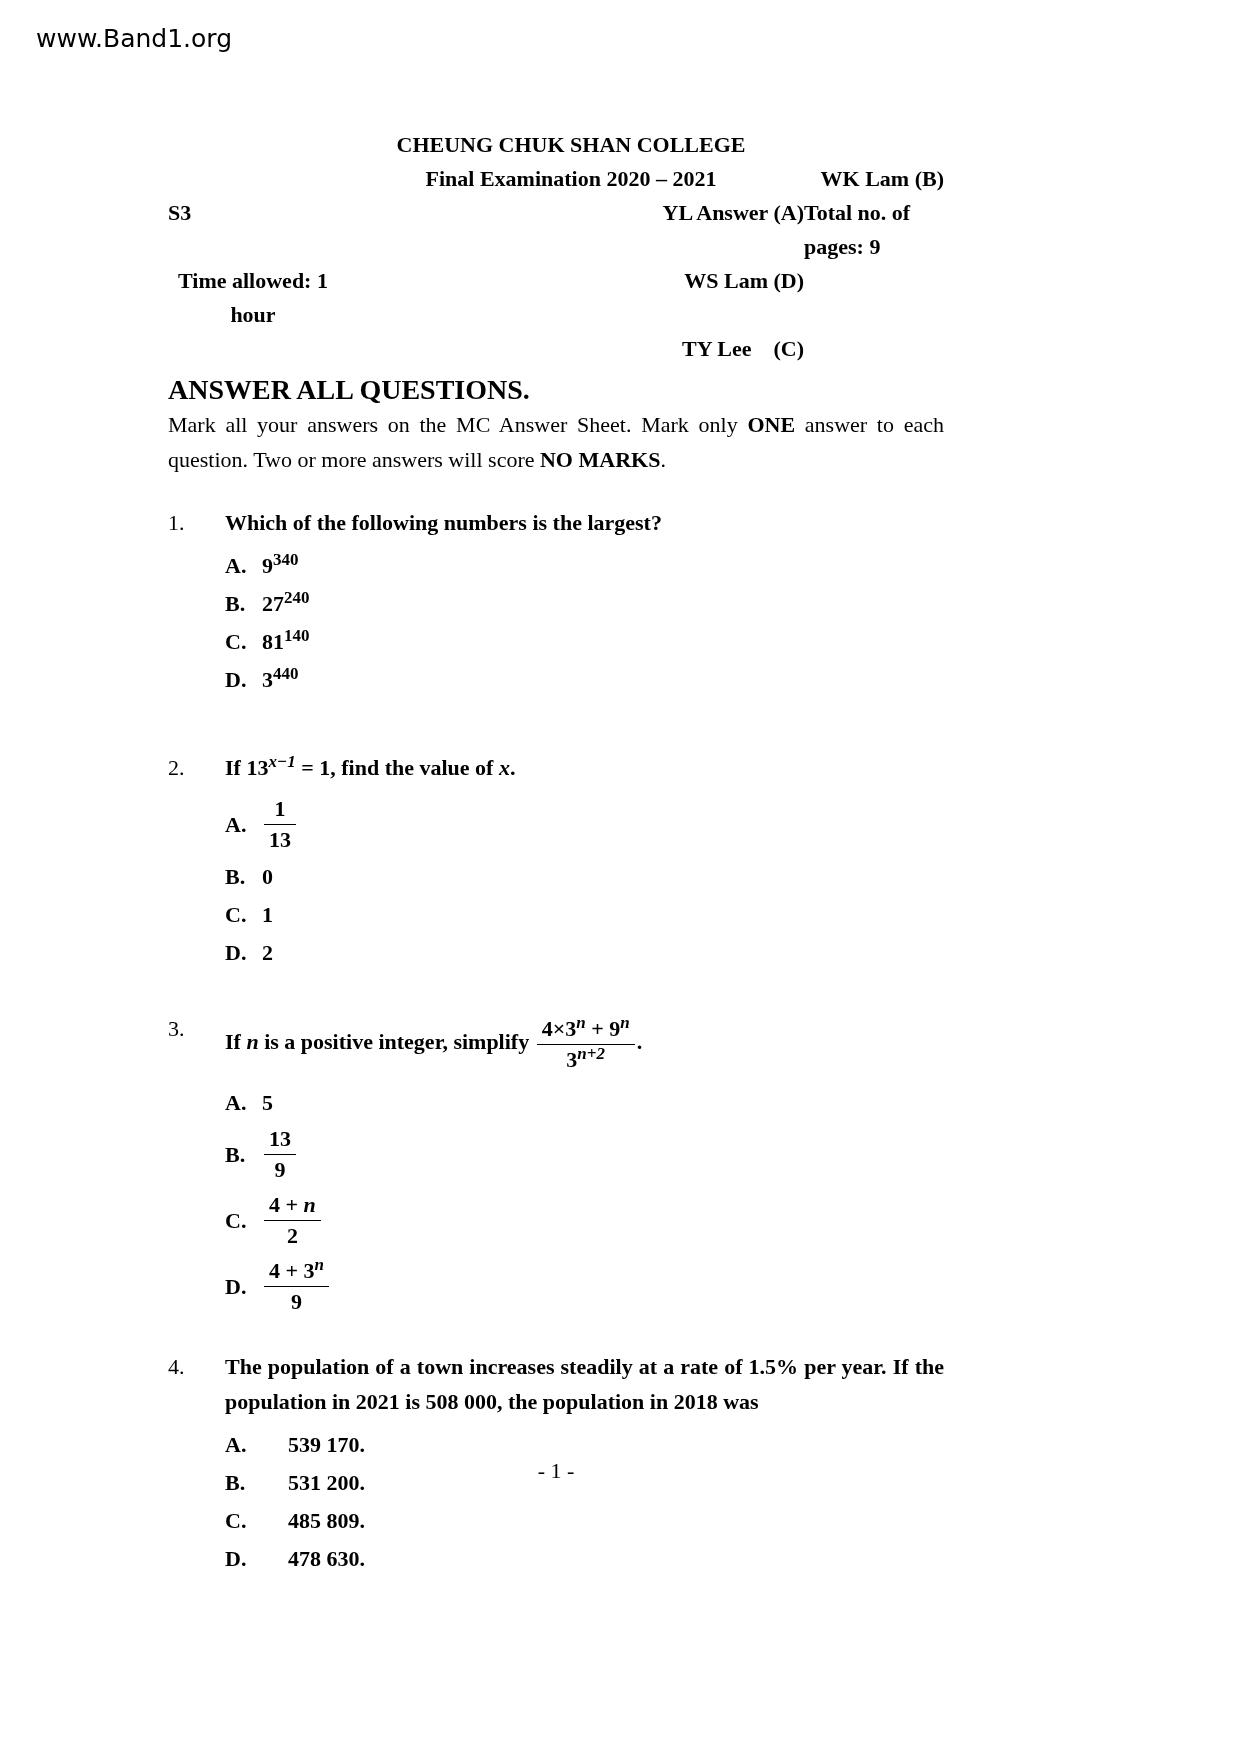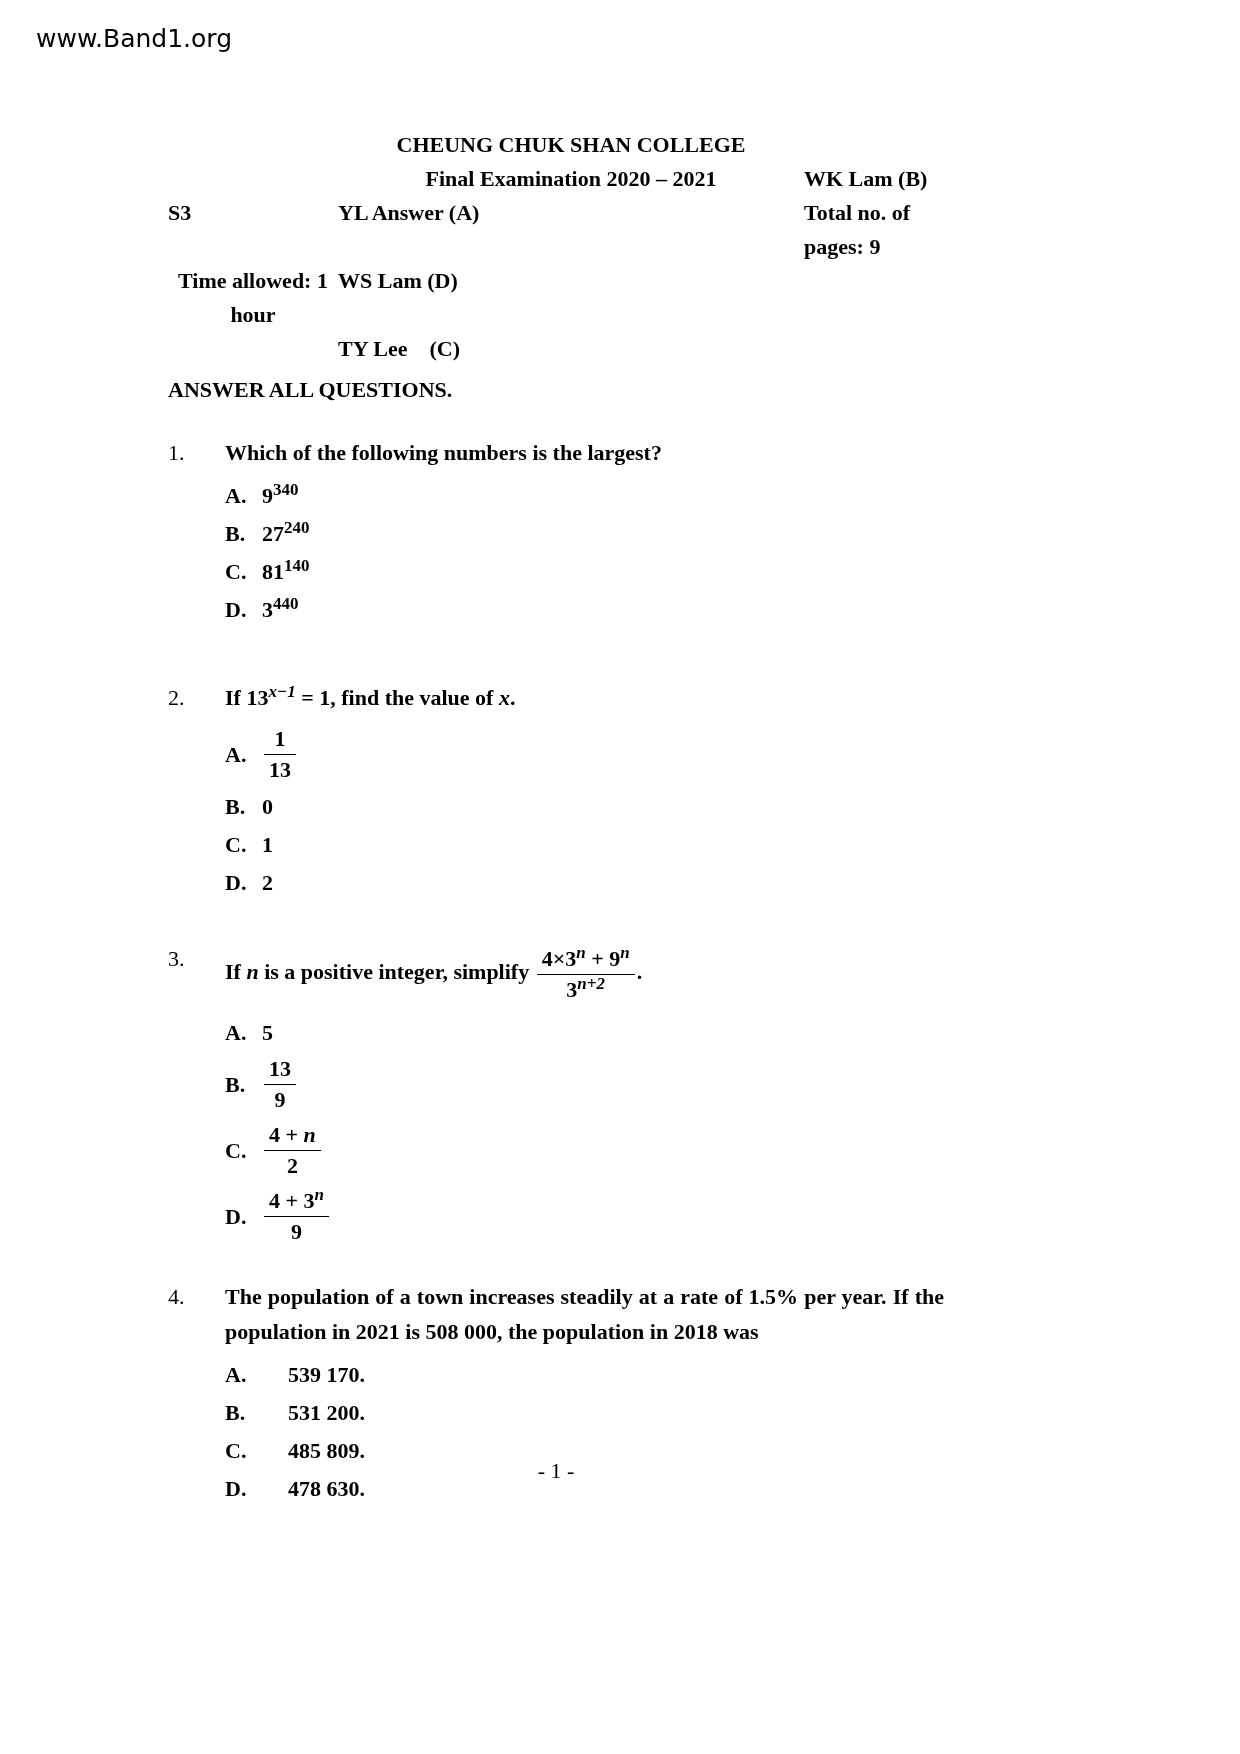--- a/index.html
+++ b/index.html
@@ -14,24 +14,24 @@
 
   .content { position:absolute; top:128px; left:168px; width:776px; font-size:22px; }
 
   
   .hgrid {
     display:grid;
     grid-template-columns:170px 1fr 140px;
     font-weight:bold; font-size:22px; line-height:34px;
   }
   .hc { text-align:center; }
-  .hr { text-align:left; white-space:pre; }
+  .hr { text-align:right; white-space:pre; }
 
   
-  .inst-heading { font-weight:bold; margin-top:6px; font-size:22px; line-height:35px; }
+  .inst-heading { font-weight:bold; margin-top:6px; font-size:28px; line-height:35px; }
   .inst-p { margin:0; font-size:22px; line-height:35px; text-align:justify; }
   .b { font-weight:bold; }
   .var { font-style:italic; }
 
   
   .q { display:flex; font-size:22px; line-height:35px; }
   .qnum { width:57px; flex:none; }
   .qbody { flex:1;font-weight:bold; }
   .qtext { text-align:justify; }
   .opts { margin-top:6px; }
@@ -79,20 +79,21 @@
       <div class="hl">Total no. of pages: 9</div>
       <div class="hc">Time allowed: 1 hour</div>
       <div class="hr">WS Lam (D)</div>
 
       <div class="hl"></div>
       <div class="hc"></div>
       <div class="hr">TY Lee    (C)</div>
     </div>
 
     <div class="inst-heading">ANSWER ALL QUESTIONS.</div>
+    <p class="inst-p"><span>Mark all your answers on the MC Answer Sheet. Mark only </span><span class="b">ONE</span><span> answer to each question. Two or more answers will score </span><span class="b">NO MARKS</span><span>.</span></p>
 
     <div class="q q1">
       <div class="qnum">1.</div>
       <div class="qbody">
         <div class="qtext">Which of the following numbers is the largest?</div>
         <div class="opts">
           <div class="opt">
             <span class="olabel">A.</span>
             <span class="oval"><span>9</span><sup>340</sup></span>
           </div>

